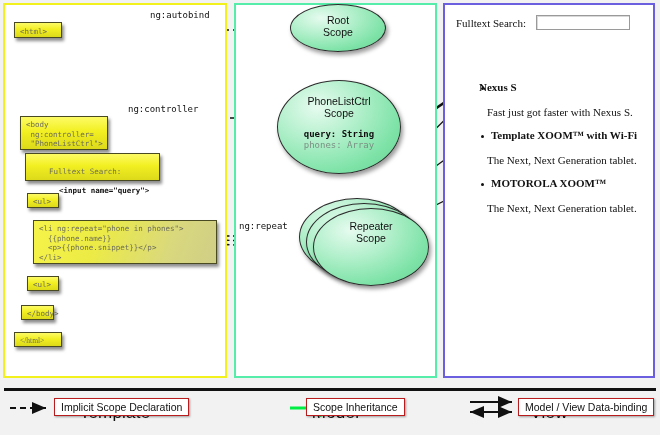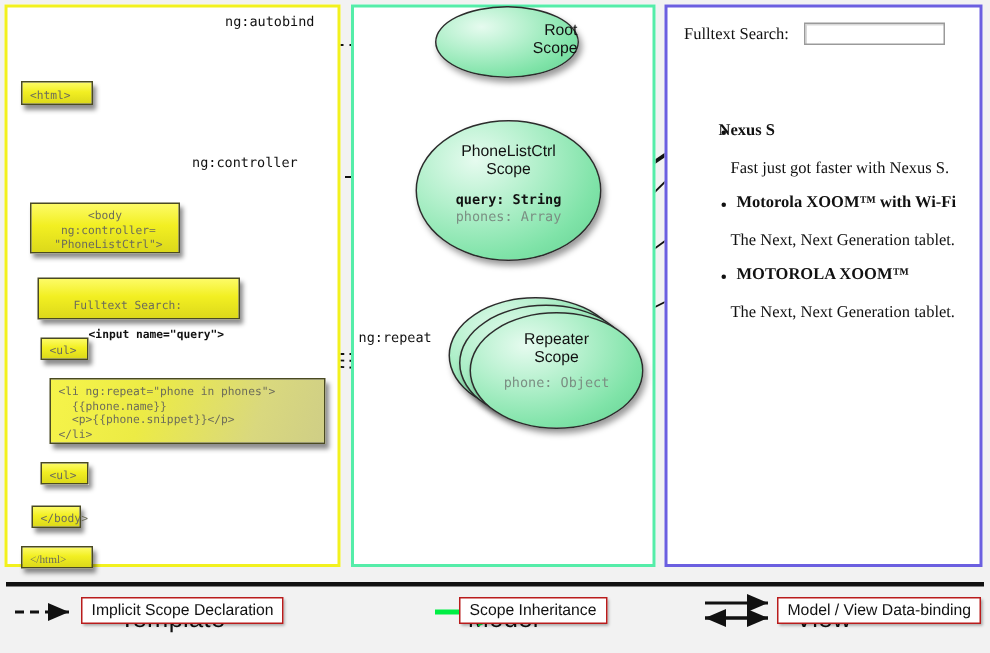--- a/index.html
+++ b/index.html
@@ -29,21 +29,20 @@
   .codebox{
     position:absolute;box-sizing:border-box;
     border:1px solid #4a4a22;
     background:linear-gradient(180deg,#fdfb66 0%,#f2ef22 45%,#dcd91a 100%);
     box-shadow:2px 3px 3px rgba(0,0,0,.45);
     font-family:"DejaVu Sans Mono","Liberation Mono",monospace;
     font-size:7.5px;line-height:9.5px;
     color:#6d6d5a;
     padding:3px 5px 3px 5px;
     white-space:pre;
-    margin-top:32px;
   }
   .codebox b{color:#111;font-weight:bold;}
   .codebox.olive{
     background:linear-gradient(110deg,#f6f44a 0%,#eceb45 35%,#d9d87e 75%,#cfce86 100%);
   }
 
   
   .ellipse{
     position:absolute;border-radius:50%;
     border:1.5px solid #2c2c2c;
@@ -151,21 +150,21 @@
       <line x1="325" y1="238" x2="476" y2="89" stroke="#111" stroke-width="1.2" marker-end="url(#ah-black-s)"></line>
       <line x1="323" y1="248" x2="476" y2="137" stroke="#111" stroke-width="1.2" marker-end="url(#ah-black-s)"></line>
       <line x1="330" y1="258" x2="476" y2="185" stroke="#111" stroke-width="1.2" marker-end="url(#ah-black-s)"></line>
     </g>
   </svg>
 
   <div class="panel template"></div>
 
   <div class="codebox" style="left:14px;top:22px;width:48px;height:16px;padding-top:4px;">&lt;html&gt;</div>
 
-  <div class="codebox" style="left:20px;top:103px;width:100px;height:34px;text-align:center;">&lt;body
+  <div class="codebox" style="left:20px;top:116px;width:88px;height:34px;">&lt;body
  ng:controller=
  "PhoneListCtrl"&gt;</div>
 
   <div class="codebox" style="left:25px;top:153px;width:135px;height:28px;">
     <span>Fulltext Search:</span><br>
     <b style="margin-left:10px;display:inline-block;">&lt;input name="query"&gt;</b>
   </div>
 
   <div class="codebox" style="left:27px;top:193px;width:32px;height:15px;padding-top:3px;">&lt;ul&gt;</div>
 
@@ -177,21 +176,21 @@
   <div class="codebox" style="left:27px;top:276px;width:32px;height:15px;padding-top:3px;">&lt;ul&gt;</div>
 
   <div class="codebox" style="left:21px;top:305px;width:33px;height:15px;padding-top:3px;">&lt;/body&gt;</div>
 
   <div class="codebox" style="left:14px;top:332px;width:48px;height:15px;padding-top:3px;font-family:Liberation Serif, serif;">&lt;/html&gt;</div>
 
   <div class="panel-title" style="left:3px;width:224px;bottom:12px;">Template</div>
 
   <div class="panel model"></div>
 
-  <div class="ellipse" style="left:290px;top:4px;width:94px;height:46px;text-align:right;">
+  <div class="ellipse" style="left:290px;top:4px;width:94px;height:46px;">
     <div class="ell-title" style="padding-top:9px;">
       <span>Root</span><br>
       <span>Scope</span>
     </div>
   </div>
 
   <div class="ellipse" style="left:277px;top:80px;width:122px;height:92px;">
     <div class="ell-title" style="padding-top:14px;">
       <span>PhoneListCtrl</span><br>
       <span>Scope</span>
@@ -202,38 +201,35 @@
     </div>
   </div>
 
   <div class="ellipse" style="left:299px;top:198px;width:114px;height:76px;"></div>
   <div class="ellipse" style="left:306px;top:203px;width:114px;height:76px;"></div>
   <div class="ellipse" style="left:313px;top:208px;width:114px;height:76px;">
     <div class="ell-title" style="padding-top:11px;">
       <span>Repeater</span><br>
       <span>Scope</span>
     </div>
-    <div class="ell-props" style="padding-top:7px;">
-      <span>phone: Object</span>
-    </div>
   </div>
 
   <div class="panel-title" style="left:234px;width:203px;bottom:12px;">Model</div>
 
   <div class="panel view"></div>
 
   <div class="view-label" style="left:456px;top:17px;">Fulltext Search:</div>
   <div class="view-input" style="left:536px;top:15px;width:94px;height:15px;"></div>
 
   <div class="bullet" style="left:481px;top:87px;"></div>
   <div class="view-item bold" style="left:479px;top:81px;">Nexus S</div>
   <div class="view-item" style="left:487px;top:106px;">Fast just got faster with Nexus S.</div>
 
   <div class="bullet" style="left:481px;top:135px;"></div>
-  <div class="view-item bold" style="left:491px;top:129px;">Motorola XOOM™  with Wi-Fi</div>
+  <div class="view-item bold" style="left:491px;top:129px;">Template XOOM™  with Wi-Fi</div>
   <div class="view-item" style="left:487px;top:154px;">The Next, Next Generation tablet.</div>
 
   <div class="bullet" style="left:481px;top:183px;"></div>
   <div class="view-item bold" style="left:491px;top:177px;">MOTOROLA XOOM™</div>
   <div class="view-item" style="left:487px;top:202px;">The Next, Next Generation tablet.</div>
 
   <div class="panel-title" style="left:443px;width:212px;bottom:12px;">View</div>
 
   <div class="edge-label" style="left:150px;top:10px;">ng:autobind</div>
   <div class="edge-label" style="left:128px;top:104px;">ng:controller</div>

